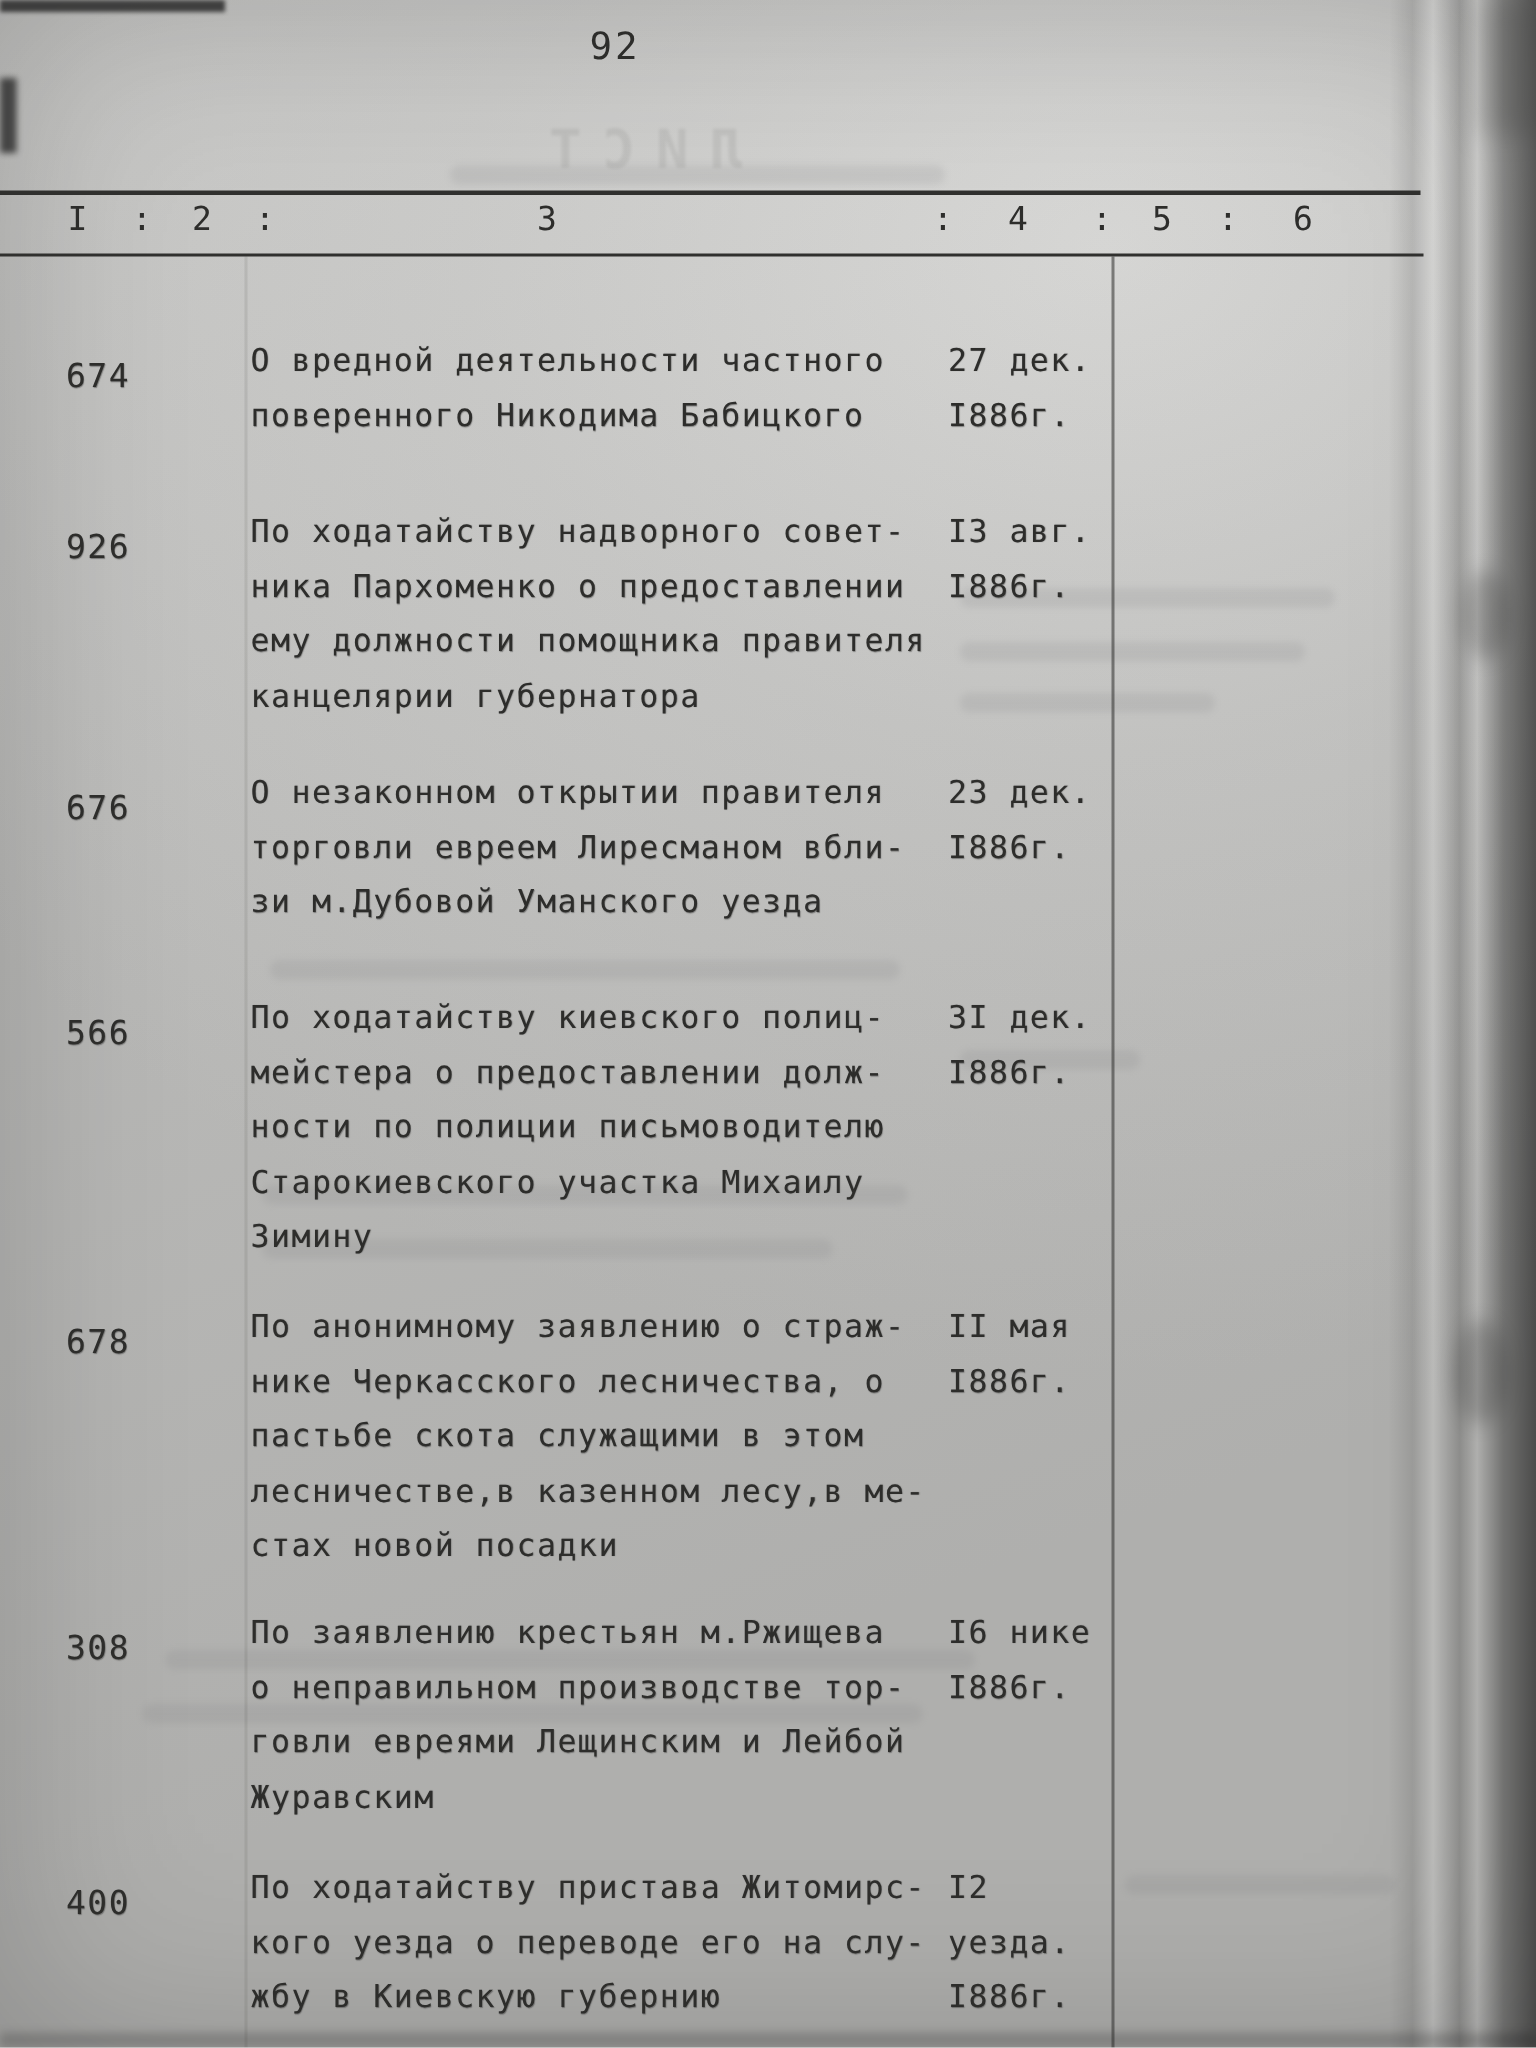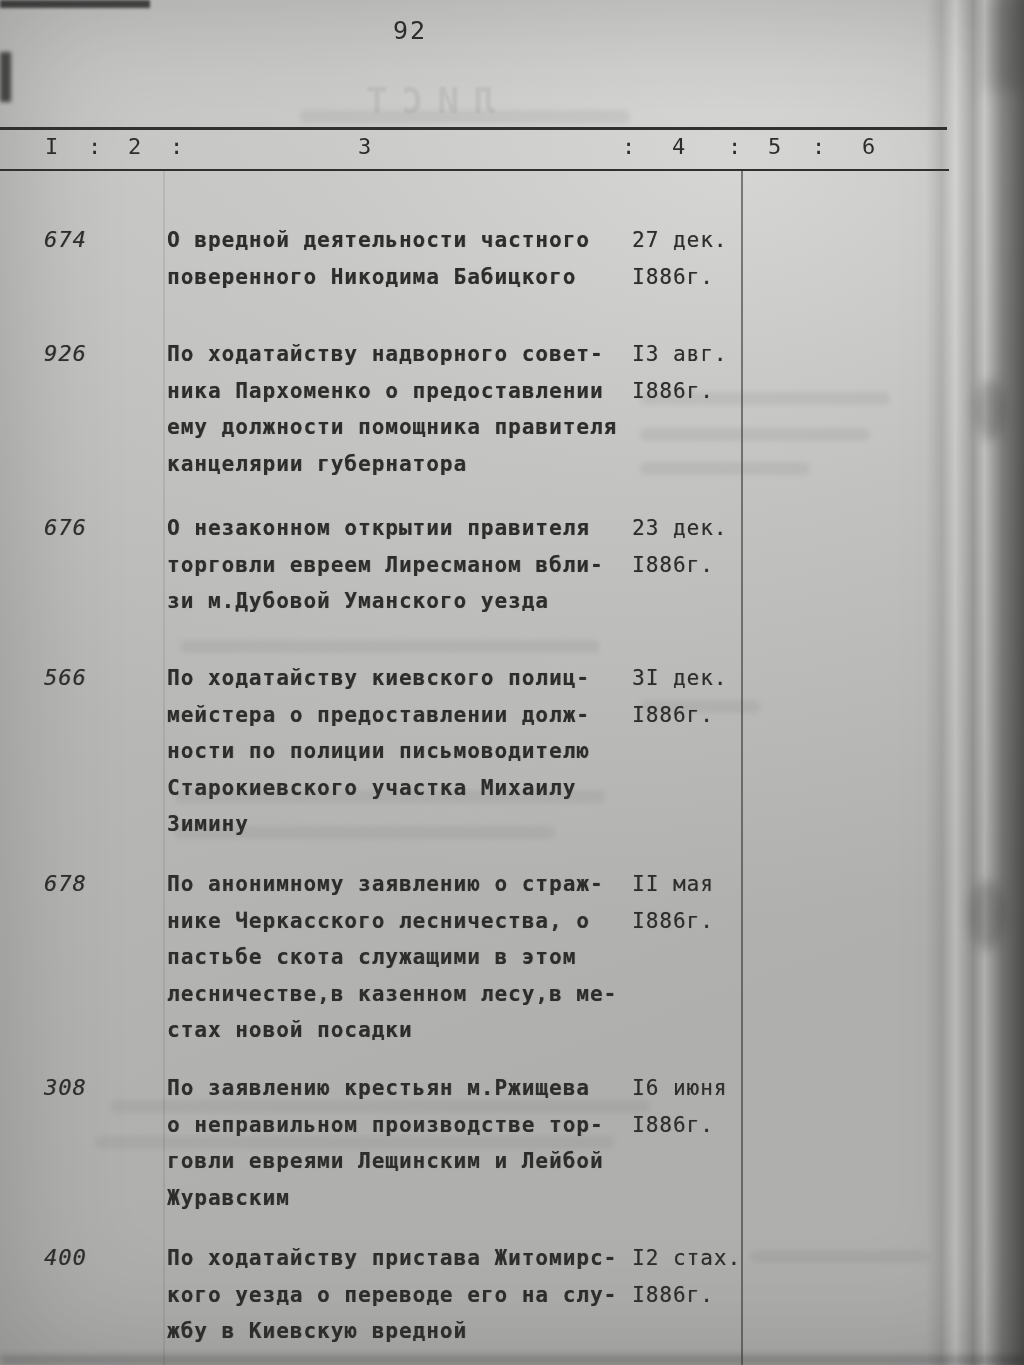--- a/index.html
+++ b/index.html
@@ -43,22 +43,22 @@
   .header-row span{position:absolute;top:0;}
 
   
   .vline-right{position:absolute;left:741px;top:171px;height:1194px;width:2px;background:rgba(45,45,43,.55);}
   .vline-left-ghost{position:absolute;left:163px;top:171px;height:1194px;width:2px;background:rgba(45,45,43,.10);}
 
   
   #entries{position:absolute;left:0;top:0;width:1024px;height:1365px;filter:blur(.25px);}
   .entry{position:absolute;left:0;width:947px;font-size:21px;line-height:36.5px;letter-spacing:1px;
          text-shadow:.4px .4px .7px rgba(45,45,45,.45);}
-  .entry .num{position:absolute;left:44px;top:0;font-size:22px;font-style:italic;}
-  .entry .desc{position:absolute;left:167px;top:0;width:462px;white-space:pre-line;font-weight:bold;}
+  .entry .num{position:absolute;left:44px;top:12px;font-size:22px;}
+  .entry .desc{position:absolute;left:167px;top:0;width:462px;white-space:pre-line;}
   .entry .date{position:absolute;left:632px;top:0;width:118px;white-space:pre-line;}
 
   
   .ghost-title{position:absolute;left:352px;top:80px;font-size:36px;font-weight:bold;letter-spacing:14px;
                color:#4a4a48;opacity:.10;transform:scaleX(-1);filter:blur(1.2px);}
   .ghost-line{position:absolute;height:13px;background:#77777a;opacity:.14;filter:blur(2.5px);border-radius:6px;}
 </style>
 </head>
 <body>
 
@@ -149,24 +149,24 @@
 стах новой посадки</div>
       <div class="date">II мая
 I886г.</div>
     </div>
     <div class="entry" style="top: 1070px;">
       <div class="num">308</div>
       <div class="desc">По заявлению крестьян м.Ржищева
 о неправильном производстве тор-
 говли евреями Лещинским и Лейбой
 Журавским</div>
-      <div class="date">I6 июня
+      <div class="date">I6 нике
 I886г.</div>
     </div>
     <div class="entry" style="top: 1240px;">
       <div class="num">400</div>
       <div class="desc">По ходатайству пристава Житомирс-
 кого уезда о переводе его на слу-
-жбу в Киевскую вредной</div>
-      <div class="date">I2 стах.
+жбу в Киевскую губернию</div>
+      <div class="date">I2 уезда.
 I886г.</div>
     </div>
   </div>
 
 </body></html>

